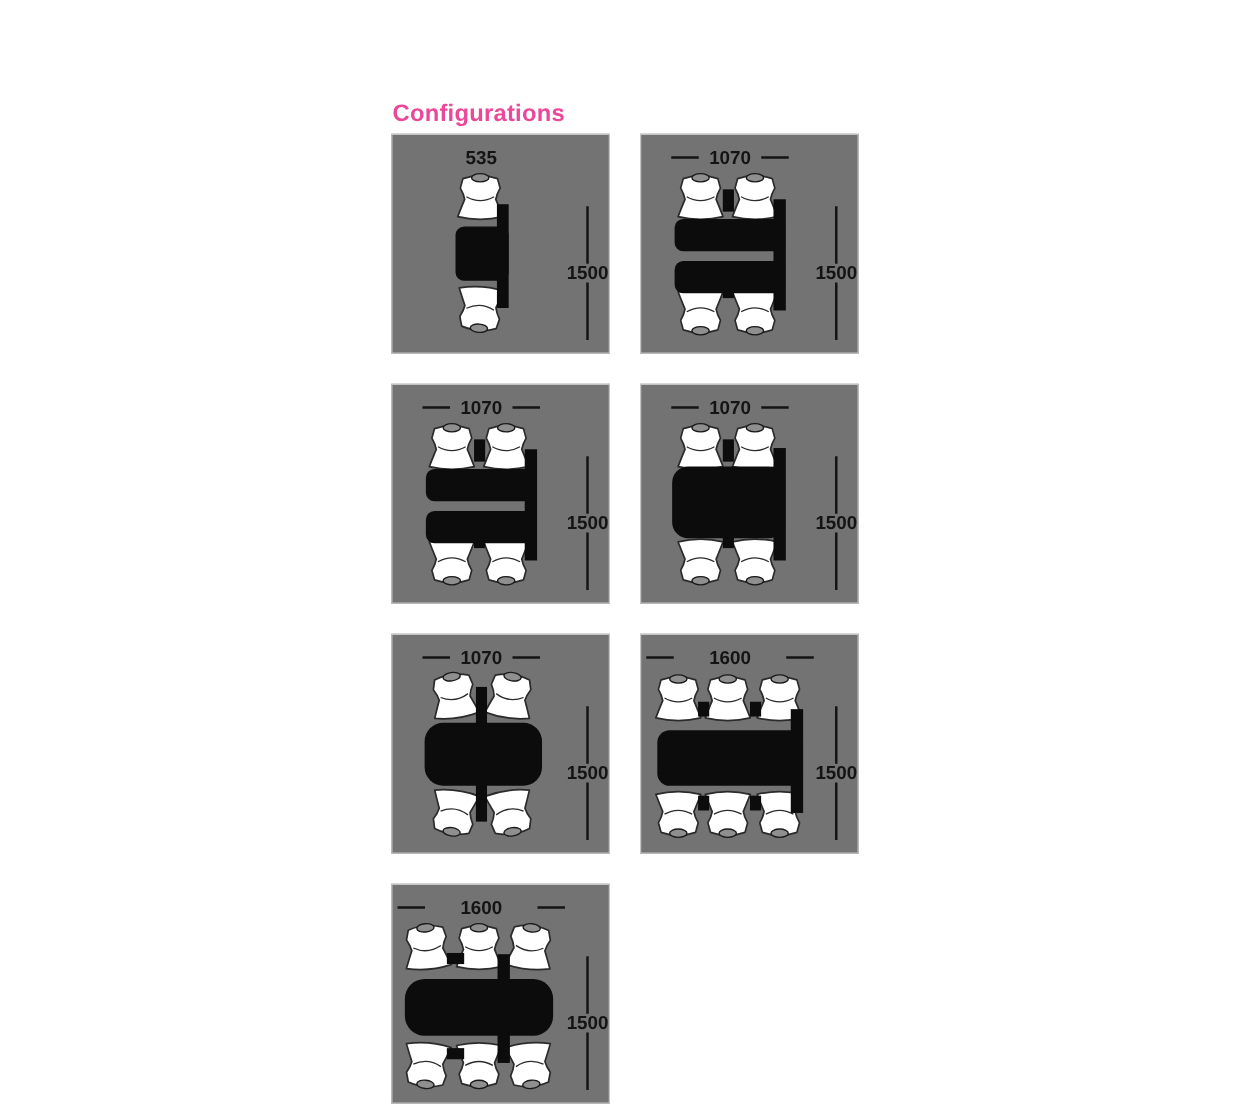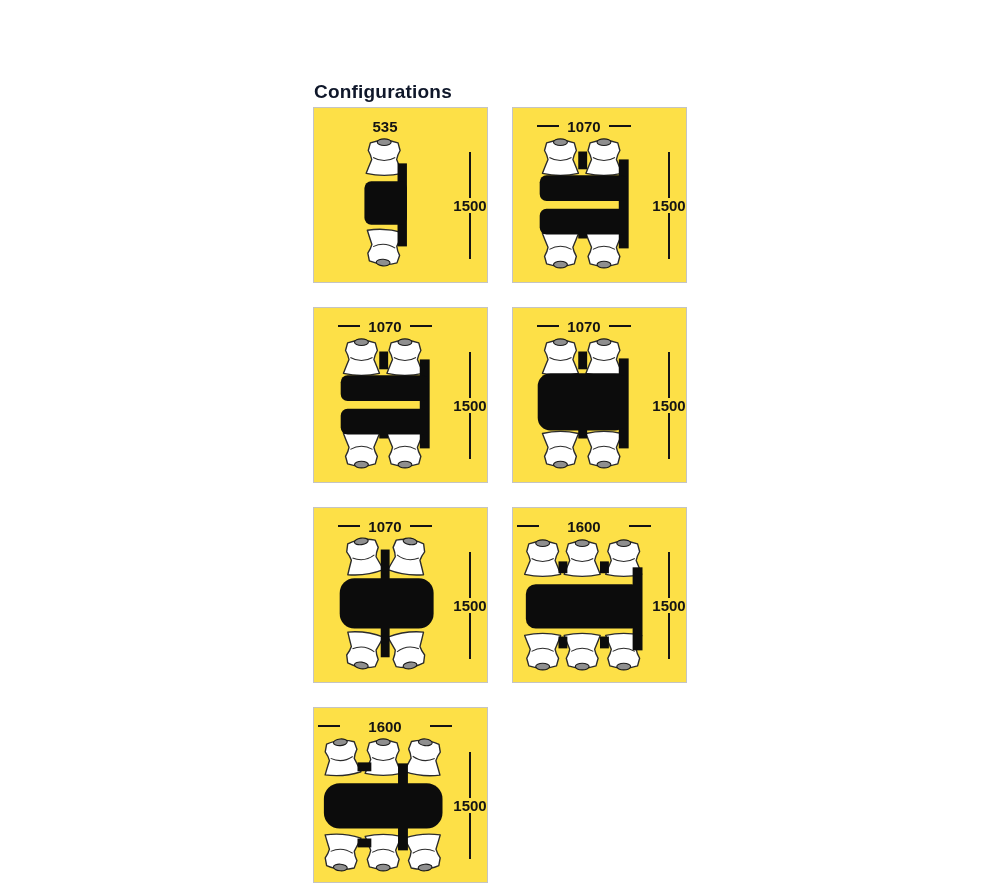--- a/index.html
+++ b/index.html
@@ -4,43 +4,43 @@
 <style>
   html, body { margin:0; padding:0; }
   body {
     width:1000px; height:888px; position:relative;
     background:#ffffff;
     font-family:"Liberation Sans", sans-serif;
     overflow:hidden;
   }
   .heading {
     position:absolute; left:314px; top:65px;
-    font-size:19px; font-weight:700; color:#0f172a;
+    font-size:19px; font-weight:700; color:#ec4899;
     letter-spacing:0.2px;
   }
   .config-box {
     position:absolute; width:175px; height:176px;
-    border:1px solid #c4c4c4; background:#fde047;
+    border:1px solid #c4c4c4; background:#737373;
     box-sizing:border-box; margin:0;
   }
   .furniture-svg { position:absolute; left:0; top:0; width:100%; height:100%; }
   .dim-top {
     position:absolute; top:9px; left:0; width:142px; height:18px;
     display:flex; align-items:center; justify-content:center; gap:8px;
   }
   .dim-top.wide-gap { gap:28px; }
   .dash { width:22px; height:2px; background:#141414; flex:0 0 auto; }
   .dim-text {
     font-size:15px; font-weight:700; color:#141414; line-height:1;
     white-space:nowrap;
   }
   .dim-right {
     position:absolute; left:140px; top:30px; width:32px; height:134px;
     display:flex; flex-direction:column; align-items:center;
-    justify-content:center;
+    justify-content:flex-end;
   }
   .vline { width:2px; height:46px; background:#141414; }
   .tbl { fill:#0c0c0c; }
   .hidden-defs { position:absolute; width:0; height:0; overflow:hidden; }
 </style>
 </head>
 <body>
 
 <svg class="hidden-defs" aria-hidden="true">
   <defs>

